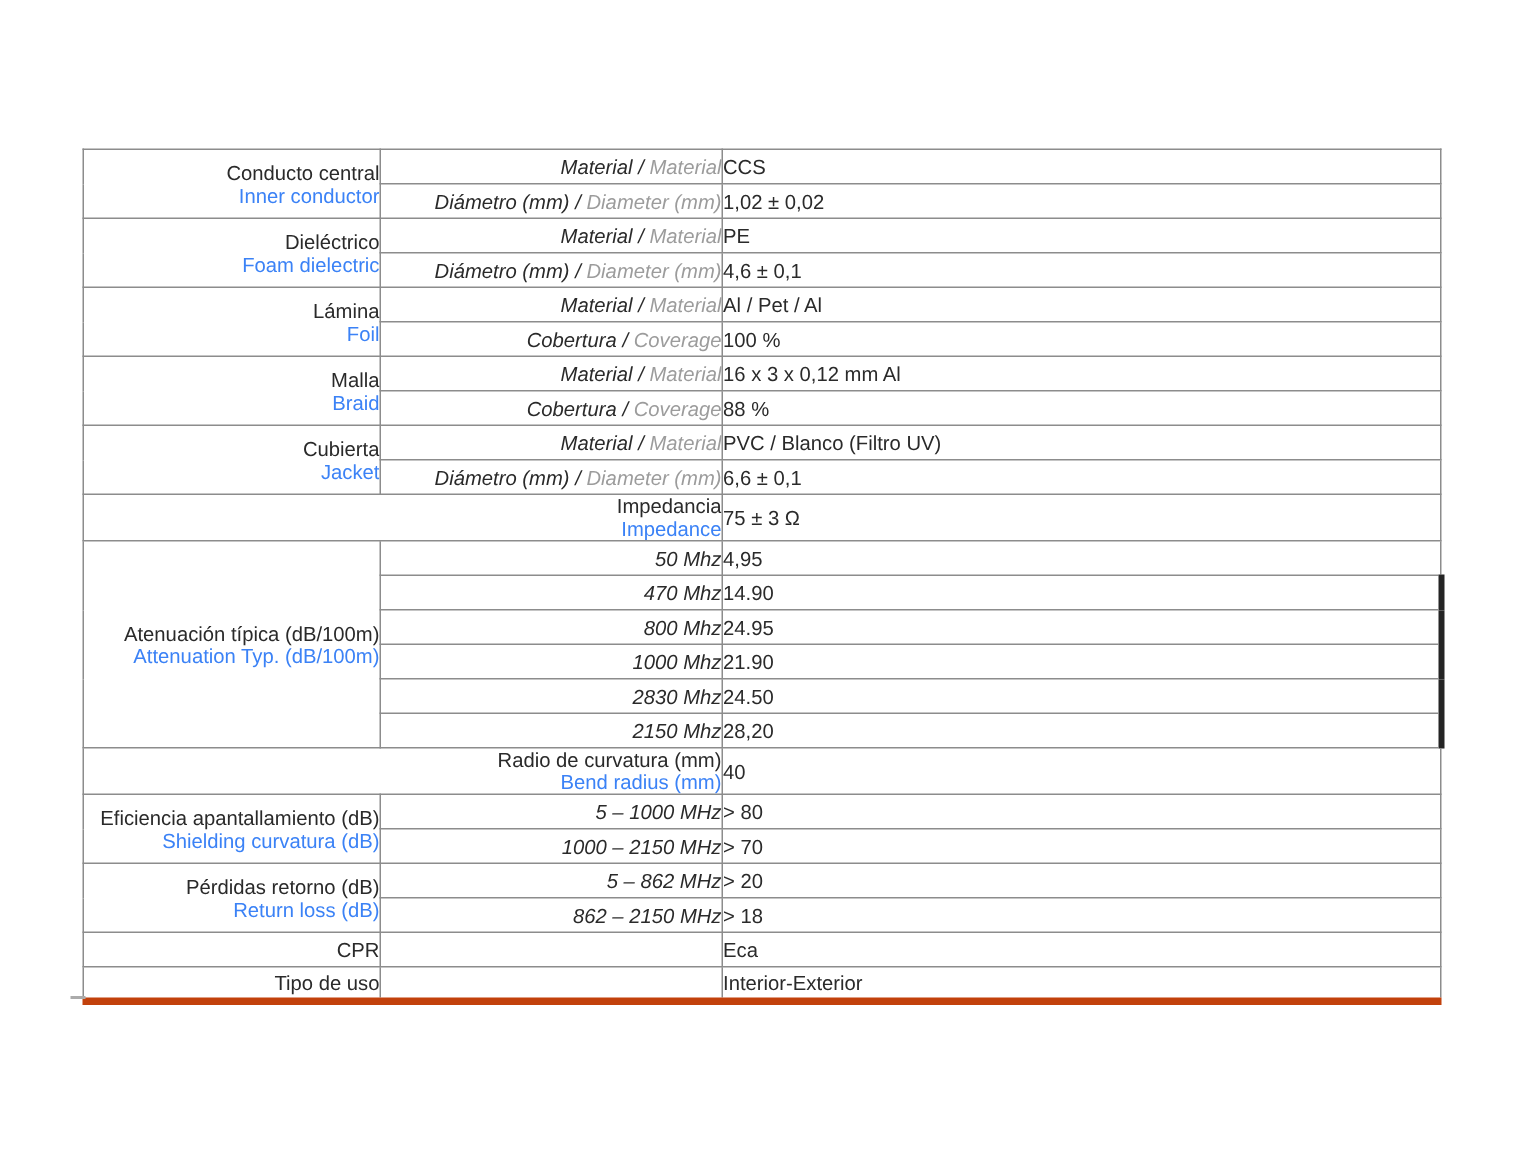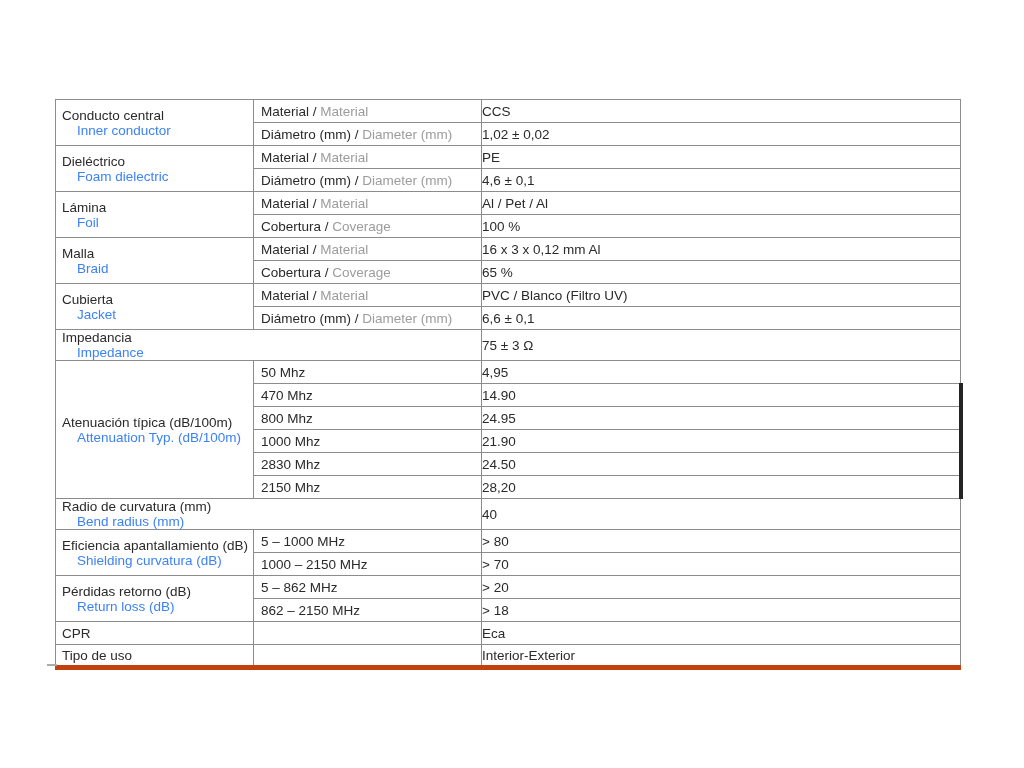--- a/index.html
+++ b/index.html
@@ -23,25 +23,26 @@
     width: 905px;
     border-collapse: collapse;
     table-layout: fixed;
   }
   .spec-table td {
     border: 1px solid #8c8c8c;
     padding: 0;
     vertical-align: middle;
     overflow: hidden;
     white-space: nowrap;
+    text-align: right;
   }
   tr.std  { height: 23px; }
   tr.tall { height: 30px; }
   td.c-label { padding-left: 6px; }
-  td.c-param { padding-left: 7px; }
+  td.c-param { padding-left: 7px; font-style: italic; }
   td.c-value { text-align: left; }
   .g-es { line-height: 15px; color: #2a2a2a; }
   .g-en { line-height: 15px; padding-left: 15px; color: #3b82f6; }
   .p-es { color: #2a2a2a; }
   .p-sep { color: #2a2a2a; }
   .p-en { color: #9c9c9c; }
   td.dark-right { border-right: 4px solid #242424; margin-top: 39px; }
   tbody tr:last-child td { border-bottom: 5px solid #c2410c; }
   .bottom-rule-ext {
     position: absolute;
@@ -102,21 +103,21 @@
         <tr class="std">
           <td class="c-label" rowspan="2">
             <div class="g-es">Malla</div>
             <div class="g-en">Braid</div>
           </td>
           <td class="c-param"><span class="p-es">Material</span><span class="p-sep"> / </span><span class="p-en">Material</span></td>
           <td class="c-value"><span>16 x 3 x 0,12 mm Al</span></td>
         </tr>
         <tr class="std">
           <td class="c-param"><span class="p-es">Cobertura</span><span class="p-sep"> / </span><span class="p-en">Coverage</span></td>
-          <td class="c-value"><span>65 %</span></td>
+          <td class="c-value"><span>88 %</span></td>
         </tr>
         <tr class="std">
           <td class="c-label" rowspan="2">
             <div class="g-es">Cubierta</div>
             <div class="g-en">Jacket</div>
           </td>
           <td class="c-param"><span class="p-es">Material</span><span class="p-sep"> / </span><span class="p-en">Material</span></td>
           <td class="c-value"><span>PVC / Blanco (Filtro UV)</span></td>
         </tr>
         <tr class="std">

